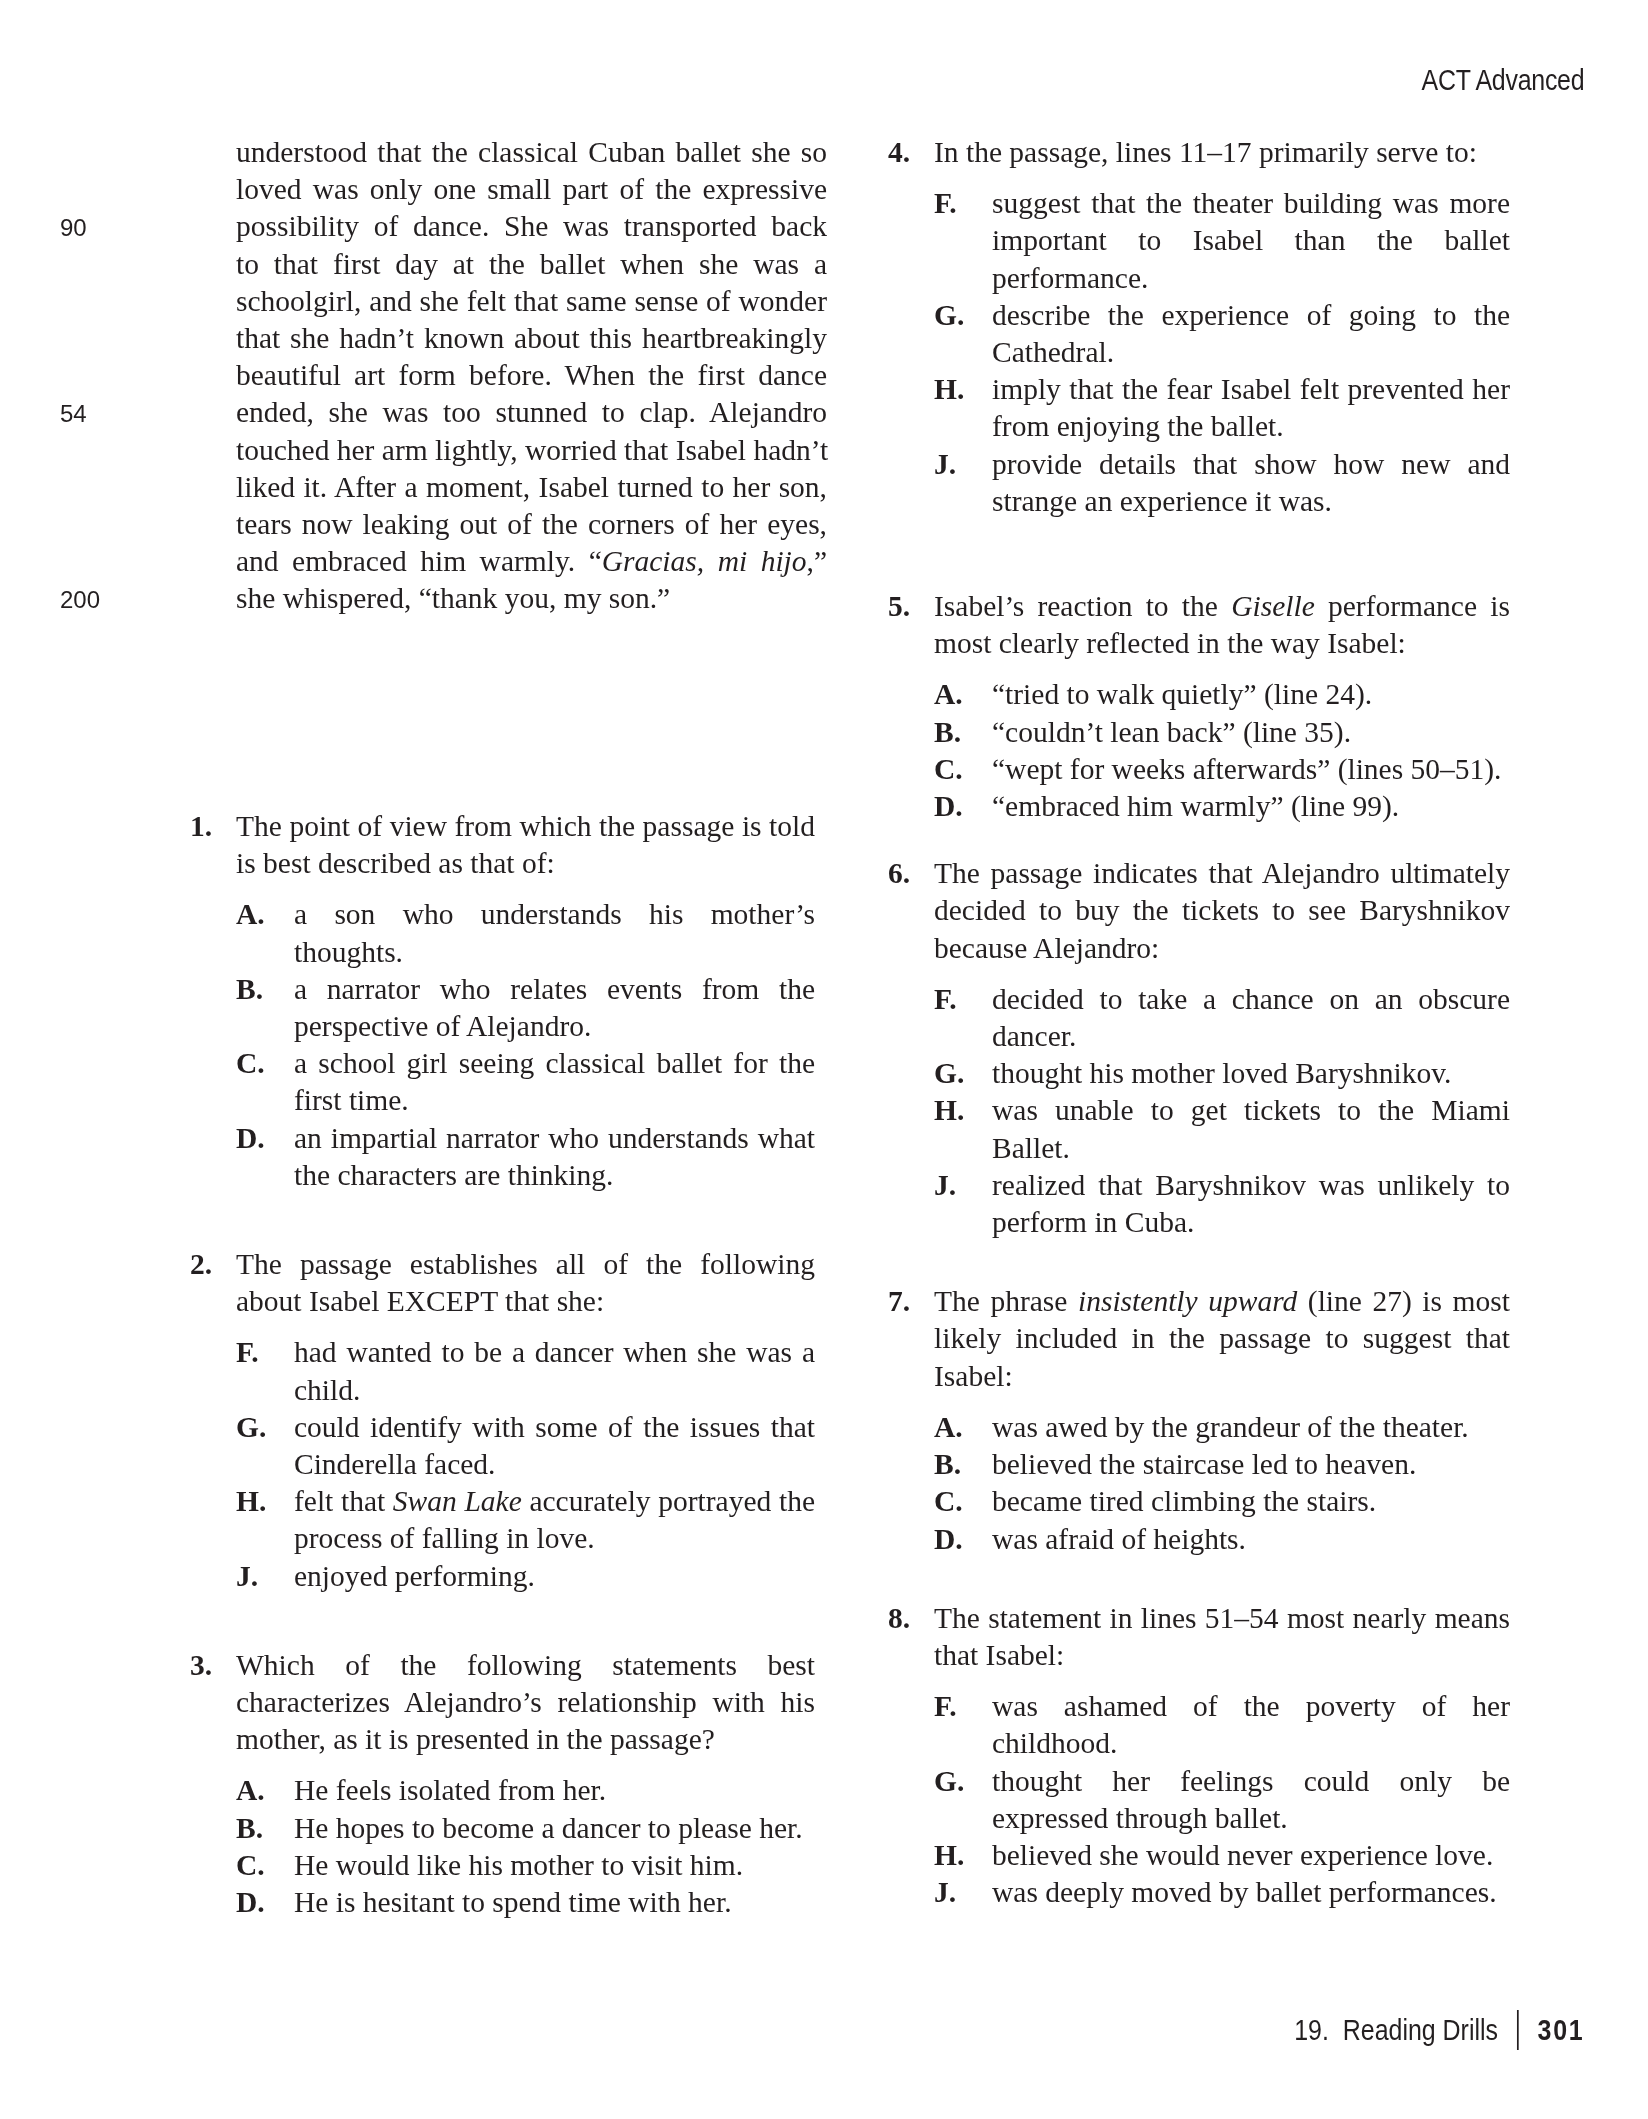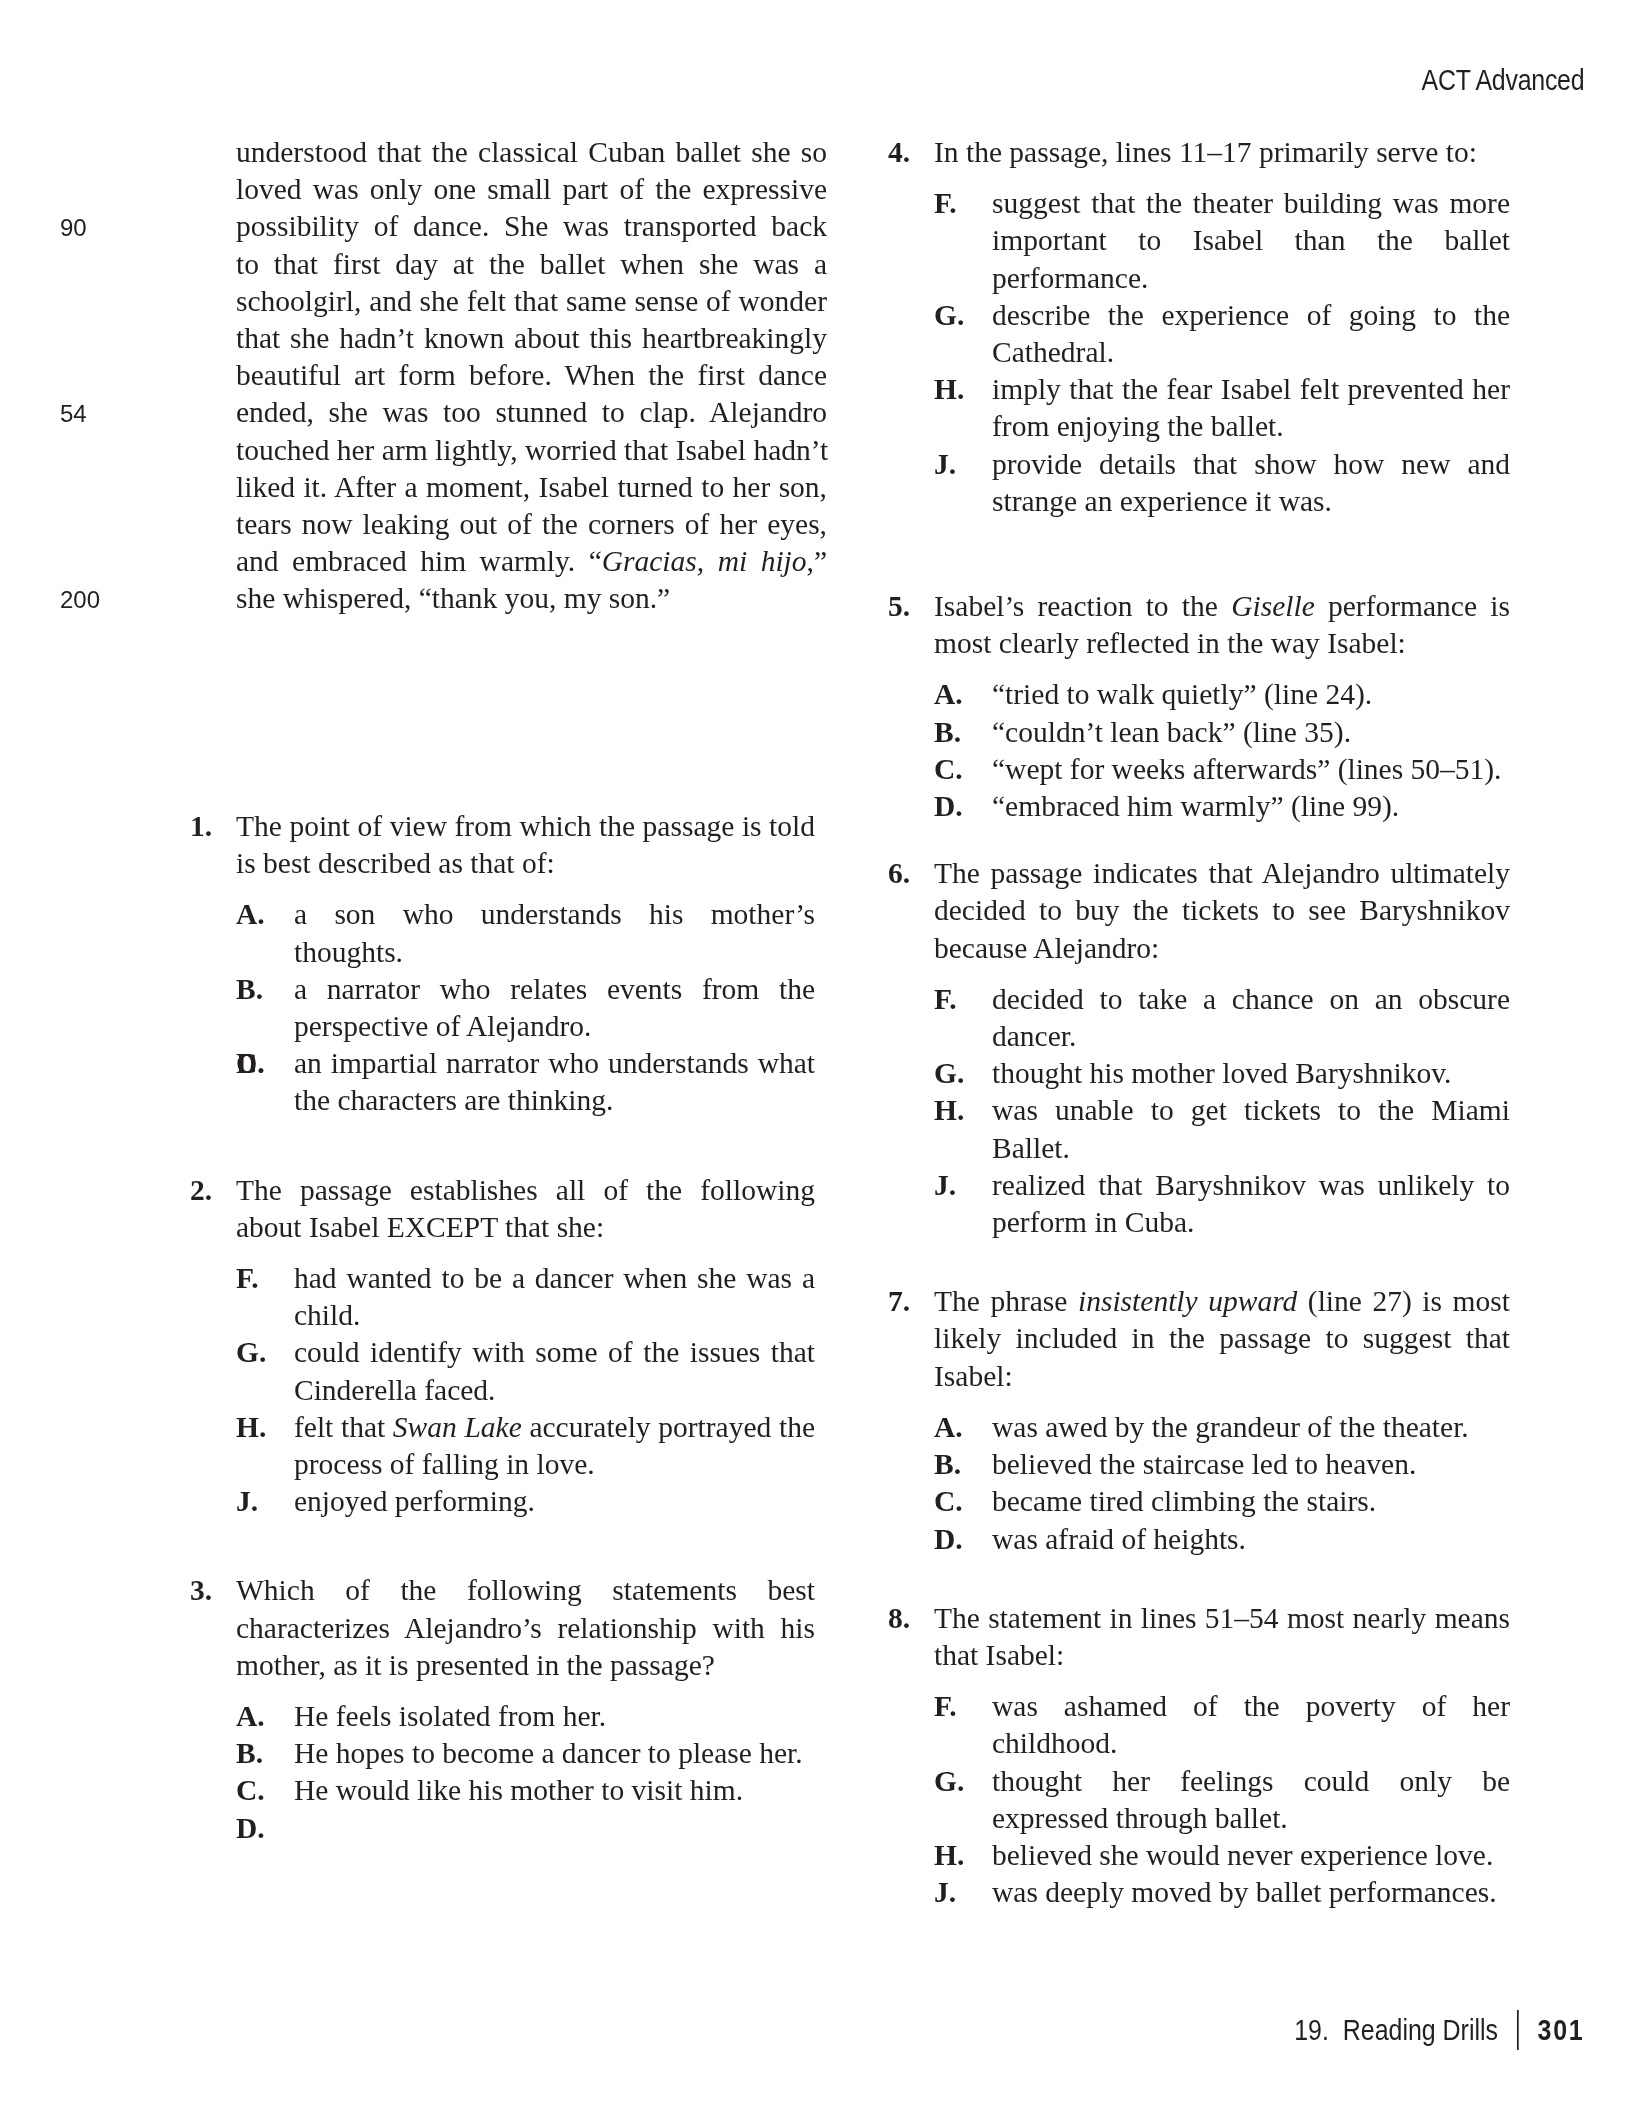--- a/index.html
+++ b/index.html
@@ -108,21 +108,21 @@
     </div>
 </div>
 
 <div class="col-left">
   <div class="question">
     <span class="qnum">1.</span>
     <div class="qstem">The point of view from which the passage is told is best described as that of:</div>
     <div class="choices">
       <div class="choice"><span class="letter">A.</span><span>a son who understands his mother’s thoughts.</span></div>
       <div class="choice"><span class="letter">B.</span><span>a narrator who relates events from the perspective of Alejandro.</span></div>
-      <div class="choice"><span class="letter">C.</span></div>
+      <div class="choice"><span class="letter">C.</span><span>a school girl seeing classical ballet for the first time.</span></div>
       <div class="choice"><span class="letter">D.</span><span>an impartial narrator who understands what the characters are thinking.</span></div>
     </div>
   </div>
 
   <div class="question" style="margin-top:52px;">
     <span class="qnum">2.</span>
     <div class="qstem">The passage establishes all of the following about Isabel EXCEPT that she:</div>
     <div class="choices">
       <div class="choice"><span class="letter">F.</span><span>had wanted to be a dancer when she was a child.</span></div>
       <div class="choice"><span class="letter">G.</span><span>could identify with some of the issues that Cinderella faced.</span></div>
@@ -131,21 +131,21 @@
     </div>
   </div>
 
   <div class="question" style="margin-top:52px;">
     <span class="qnum">3.</span>
     <div class="qstem">Which of the following statements best characterizes Alejandro’s relationship with his mother, as it is presented in the passage?</div>
     <div class="choices">
       <div class="choice"><span class="letter">A.</span><span>He feels isolated from her.</span></div>
       <div class="choice"><span class="letter">B.</span><span>He hopes to become a dancer to please her.</span></div>
       <div class="choice"><span class="letter">C.</span><span>He would like his mother to visit him.</span></div>
-      <div class="choice"><span class="letter">D.</span></div>
+      <div class="choice"><span class="letter">D.</span><span>He is hesitant to spend time with her.</span></div>
     </div>
   </div>
 </div>
 
 <div class="col-right">
   <div class="question">
     <span class="qnum">4.</span>
     <div class="qstem">In the passage, lines 11–17 primarily serve to:</div>
     <div class="choices">
       <div class="choice"><span class="letter">F.</span><span>suggest that the theater building was more important to Isabel than the ballet performance.</span></div>

